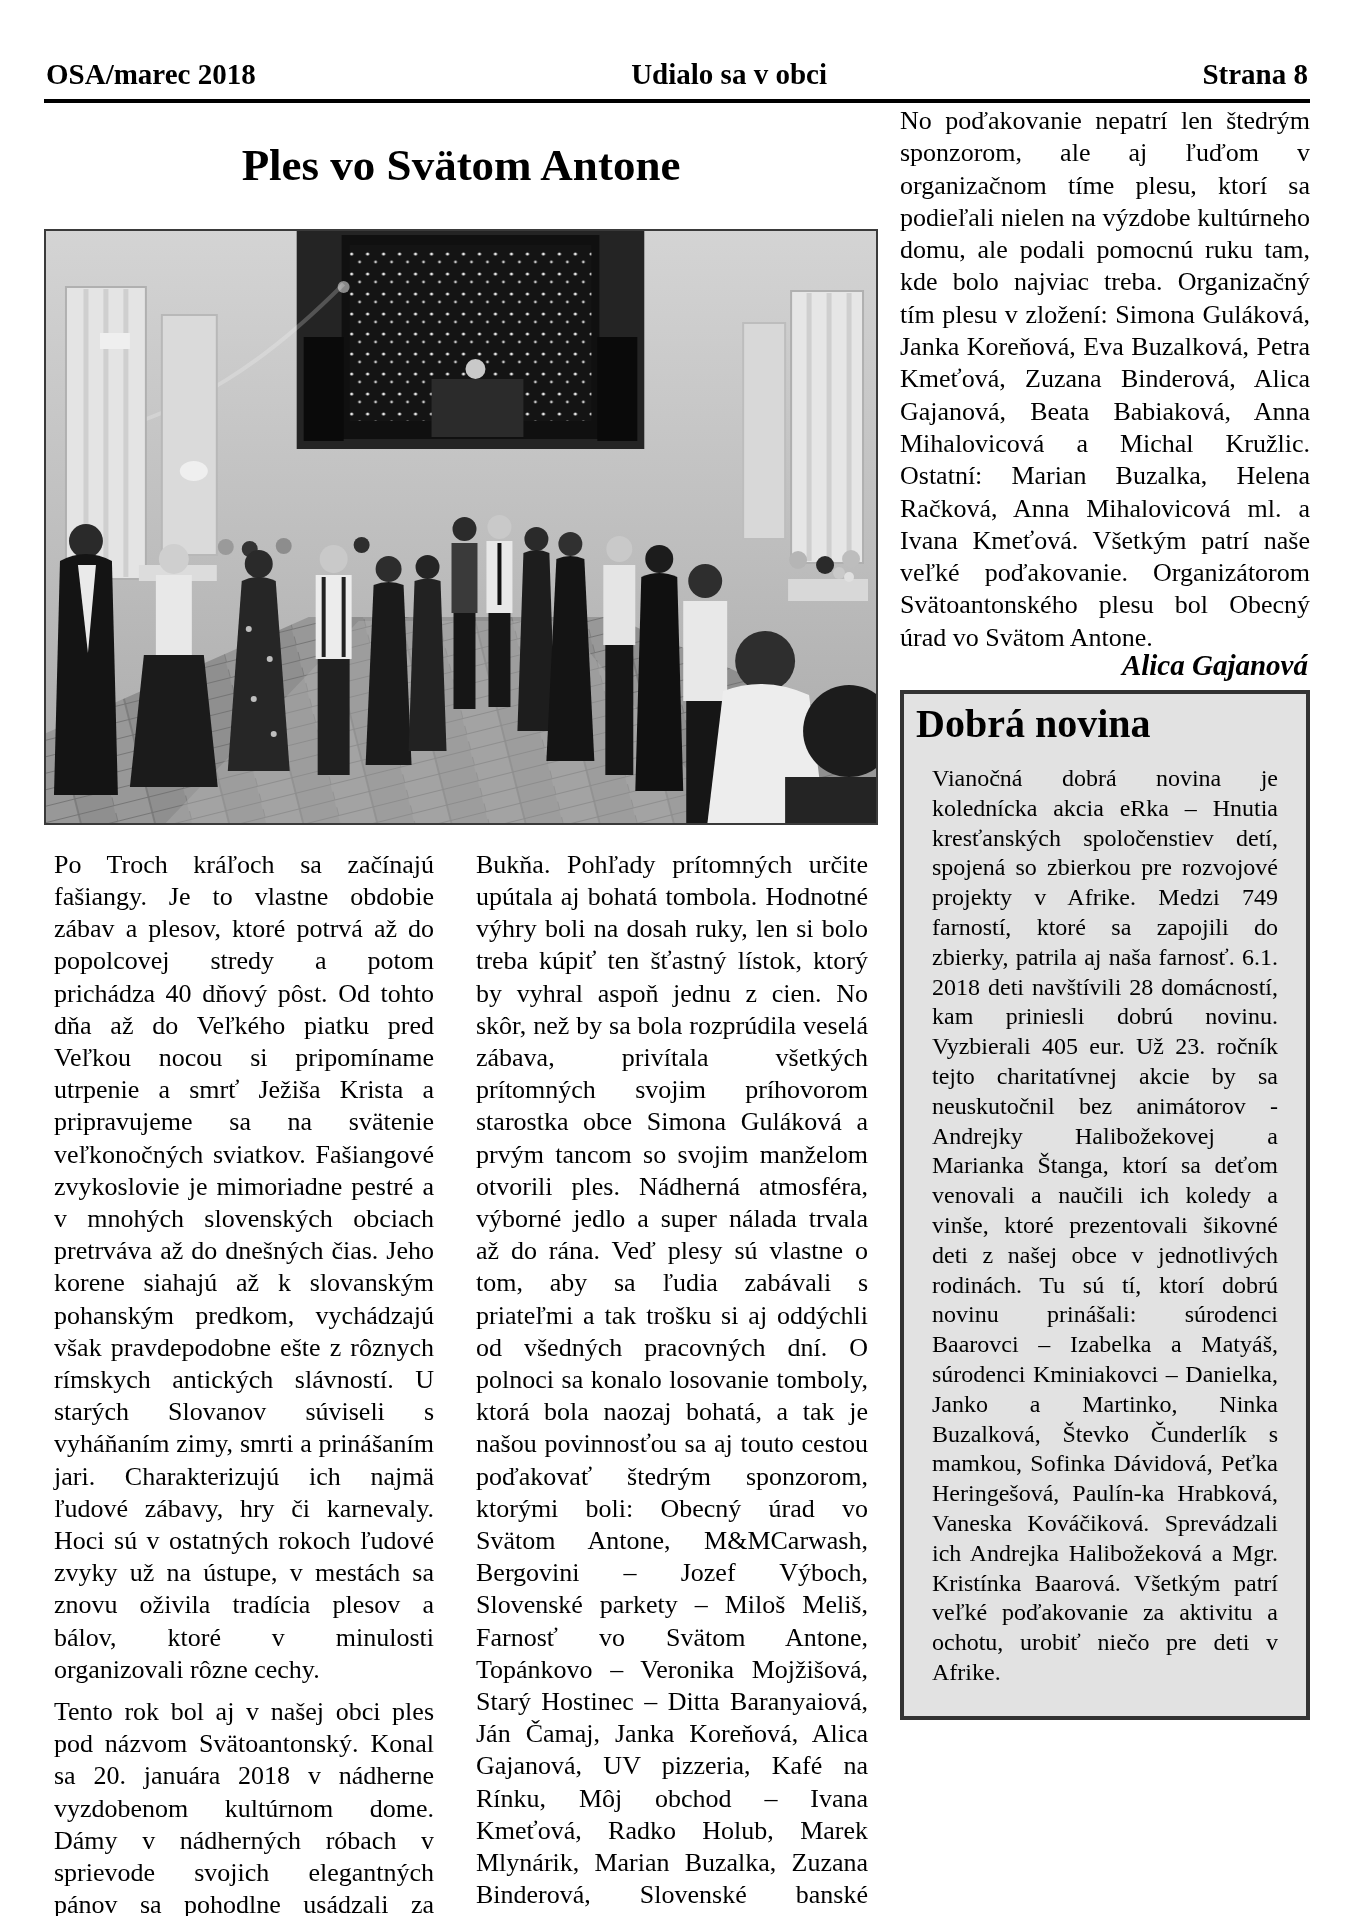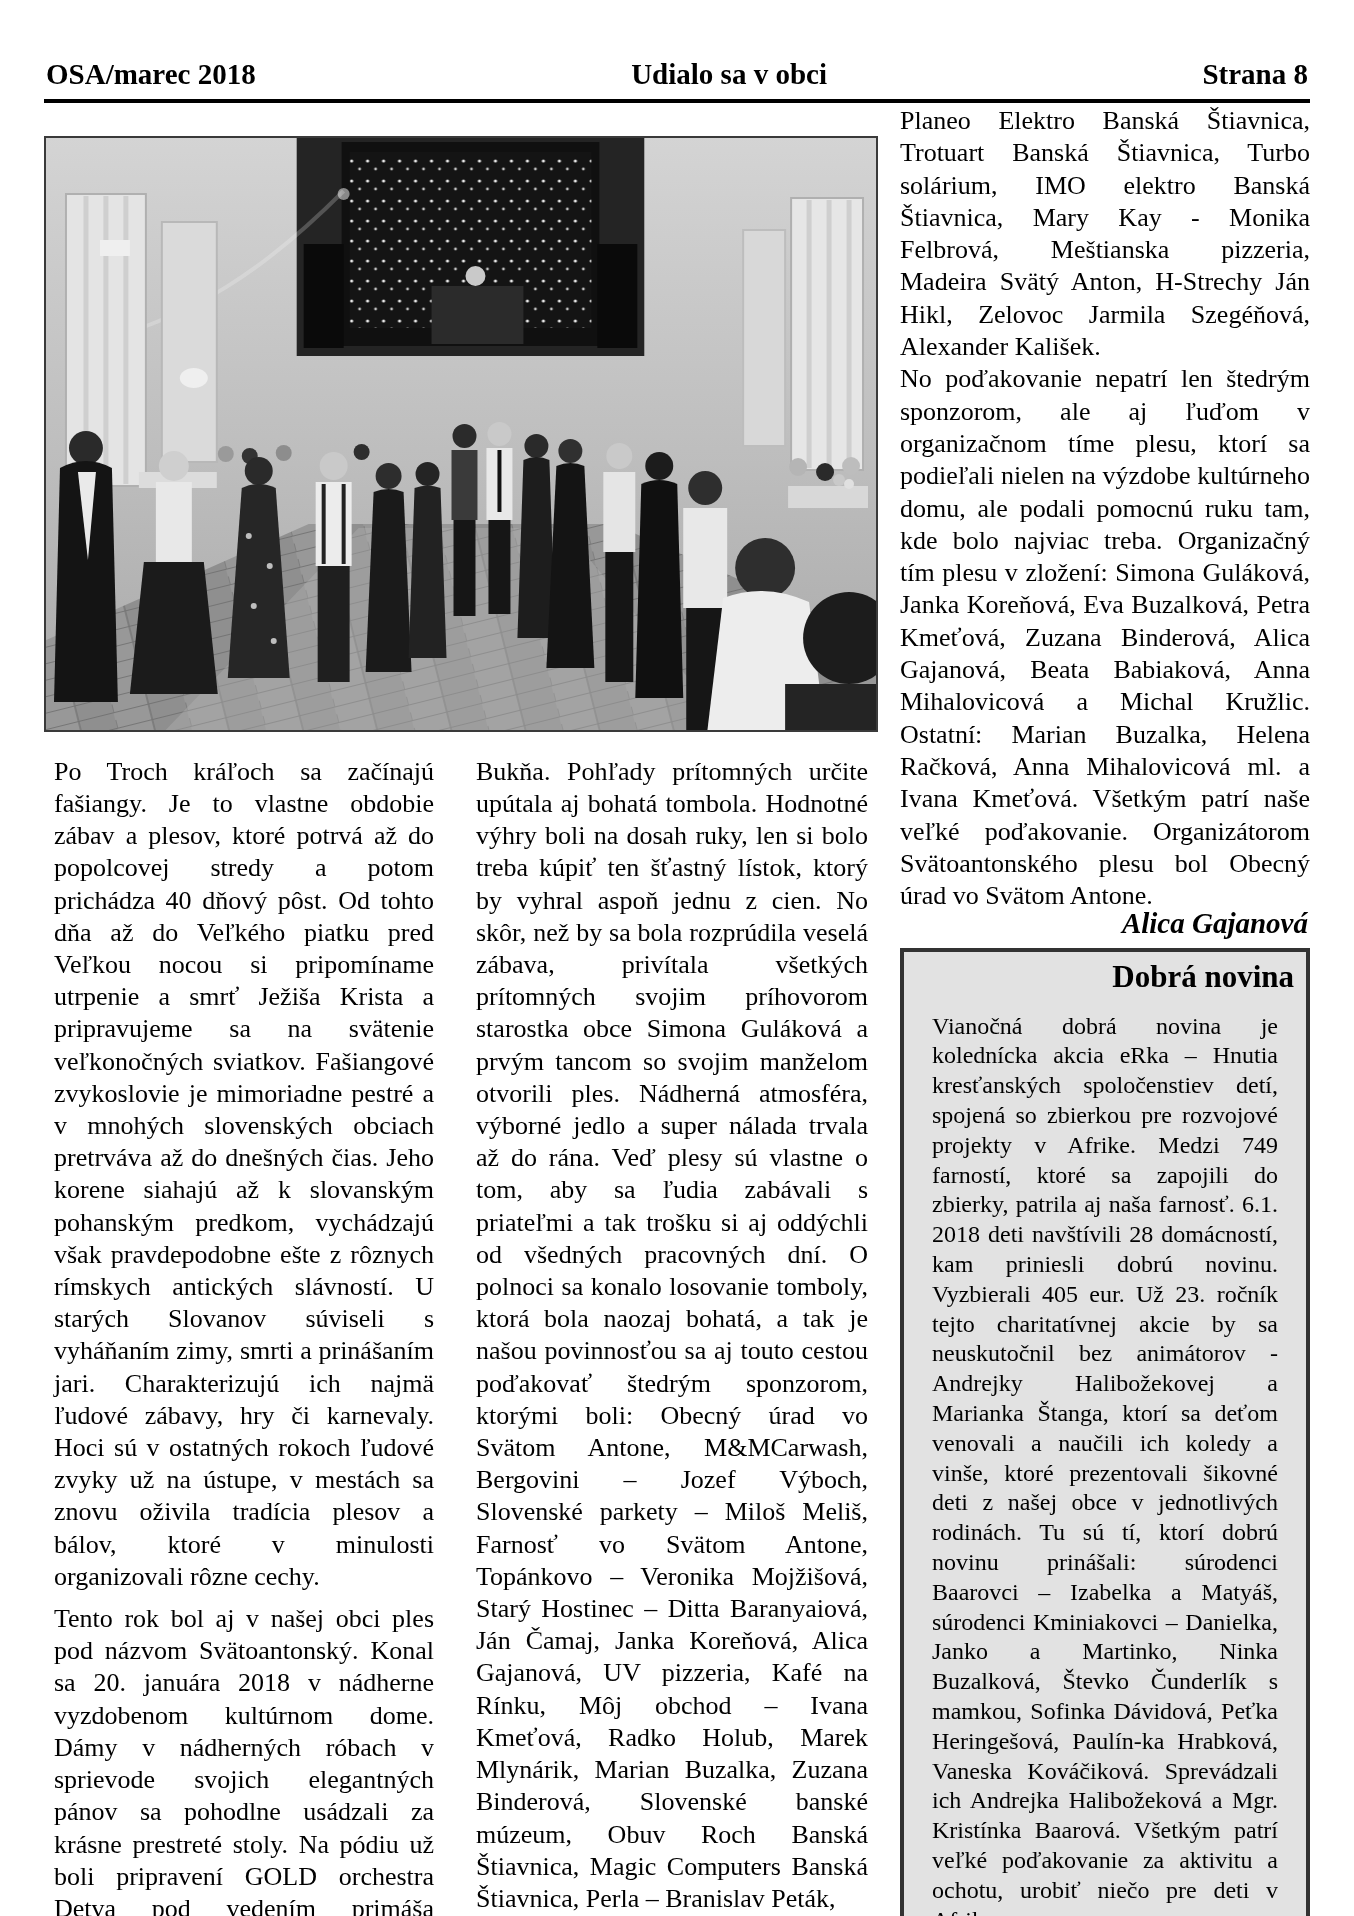--- a/index.html
+++ b/index.html
@@ -79,23 +79,23 @@
     padding-right: 2px;
   }
   .infobox {
     border: 4px solid #333;
     background: #e2e2e2;
     margin-top: 10px;
     padding: 4px 12px 12px 12px;
     box-sizing: border-box;
   }
   .infobox-title {
-    text-align: right;
-    font-weight: bold;
-    font-size: 31px;
+    text-align: left;
+    font-weight: bold;
+    font-size: 40px;
     line-height: 1.2;
     margin: 2px 0 2px 0;
   }
   .infobox p {
     font-size: 24px;
     line-height: 29.8px;
     text-align: justify;
     margin: 16px;
   }
   .infobox .sig {
@@ -110,20 +110,21 @@
 
   <div class="masthead">
     <span>OSA/marec 2018</span>
     <span class="center">Udialo sa v obci</span>
     <span>Strana 8</span>
   </div>
   <div class="rule"></div>
 
   <div class="main">
 
+    <h1 class="article-title">Ples vo Svätom Antone</h1>
 
     <div class="photo-wrap" aria-label="Black-and-white photo of ball guests dancing in two facing rows in a decorated culture-house hall with a lit stage and wooden parquet floor">
       <svg viewBox="0 0 835 596" preserveAspectRatio="none">
         <defs>
           <linearGradient id="wallG" x1="0" y1="0" x2="0" y2="1">
             <stop offset="0" stop-color="#d4d4d4"></stop>
             <stop offset="0.55" stop-color="#bdbdbd"></stop>
             <stop offset="1" stop-color="#a8a8a8"></stop>
           </linearGradient>
           <pattern id="plights" width="16" height="20" patternUnits="userSpaceOnUse">
@@ -236,21 +237,20 @@
     <div class="body-col col-left">
       <p>Po Troch kráľoch sa začínajú fašiangy. Je to vlastne obdobie zábav a plesov, ktoré potrvá až do popolcovej stredy a potom prichádza 40 dňový pôst. Od tohto dňa až do Veľkého piatku pred Veľkou nocou si pripomíname utrpenie a smrť Ježiša Krista a pripravujeme sa na svätenie veľkonočných sviatkov. Fašiangové zvykoslovie je mimoriadne pestré a v mnohých slovenských obciach pretrváva až do dnešných čias. Jeho korene siahajú až k slovanským pohanským predkom, vychádzajú však pravdepodobne ešte z rôznych rímskych antických slávností. U starých Slovanov súviseli s vyháňaním zimy, smrti a prinášaním jari. Charakterizujú ich najmä ľudové zábavy, hry či karnevaly. Hoci sú v ostatných rokoch ľudové zvyky už na ústupe, v mestách sa znovu oživila tradícia plesov a bálov, ktoré v minulosti organizovali rôzne cechy.</p>
       <p>Tento rok bol aj v našej obci ples pod názvom Svätoantonský. Konal sa 20. januára 2018 v nádherne vyzdobenom kultúrnom dome. Dámy v nádherných róbach v sprievode svojich elegantných pánov sa pohodlne usádzali za krásne prestreté stoly. Na pódiu už boli pripravení GOLD orchestra Detva pod vedením primáša Miroslava Uhriča a DJ Jozef</p>
     </div>
 
     <div class="body-col col-mid">
       <p>Bukňa. Pohľady prítomných určite upútala aj bohatá tombola. Hodnotné výhry boli na dosah ruky, len si bolo treba kúpiť ten šťastný lístok, ktorý by vyhral aspoň jednu z cien. No skôr, než by sa bola rozprúdila veselá zábava, privítala všetkých prítomných svojim príhovorom starostka obce Simona Guláková a prvým tancom so svojim manželom otvorili ples. Nádherná atmosféra, výborné jedlo a super nálada trvala až do rána. Veď plesy sú vlastne o tom, aby sa ľudia zabávali s priateľmi a tak trošku si aj oddýchli od všedných pracovných dní. O polnoci sa konalo losovanie tomboly, ktorá bola naozaj bohatá, a tak je našou povinnosťou sa aj touto cestou poďakovať štedrým sponzorom, ktorými boli: Obecný úrad vo Svätom Antone, M&amp;MCarwash, Bergovini – Jozef Výboch, Slovenské parkety – Miloš Meliš, Farnosť vo Svätom Antone, Topánkovo – Veronika Mojžišová, Starý Hostinec – Ditta Baranyaiová, Ján Čamaj, Janka Koreňová, Alica Gajanová, UV pizzeria, Kafé na Rínku, Môj obchod – Ivana Kmeťová, Radko Holub, Marek Mlynárik, Marian Buzalka, Zuzana Binderová, Slovenské banské múzeum, Obuv Roch Banská Štiavnica, Magic Computers Banská Štiavnica, Perla – Branislav Peták,</p>
     </div>
 
     <div class="right-rail">
-      <p>Planeo Elektro Banská Štiavnica, Trotuart Banská Štiavnica, Turbo solárium, IMO elektro Banská Štiavnica, Mary Kay - Monika Felbrová, Meštianska pizzeria, Madeira Svätý Anton, H-Strechy Ján Hikl, Zelovoc Jarmila Szegéňová, Alexander Kališek.</p>
       <p>No poďakovanie nepatrí len štedrým sponzorom, ale aj ľuďom v organizačnom tíme plesu, ktorí sa podieľali nielen na výzdobe kultúrneho domu, ale podali pomocnú ruku tam, kde bolo najviac treba. Organizačný tím plesu v zložení: Simona Guláková, Janka Koreňová, Eva Buzalková, Petra Kmeťová, Zuzana Binderová, Alica Gajanová, Beata Babiaková, Anna Mihalovicová a Michal Kružlic. Ostatní: Marian Buzalka, Helena Račková, Anna Mihalovicová ml. a Ivana Kmeťová. Všetkým patrí naše veľké poďakovanie. Organizátorom Svätoantonského plesu bol Obecný úrad vo Svätom Antone.</p>
       <div class="sig">Alica Gajanová</div>
 
       <div class="infobox">
         <div class="infobox-title">Dobrá novina</div>
         <p>Vianočná dobrá novina je kolednícka akcia eRka – Hnutia kresťanských spoločenstiev detí, spojená so zbierkou pre rozvojové projekty v Afrike. Medzi 749 farností, ktoré sa zapojili do zbierky, patrila aj naša farnosť. 6.1. 2018 deti navštívili 28 domácností, kam priniesli dobrú novinu. Vyzbierali 405 eur. Už 23. ročník tejto charitatívnej akcie by sa neuskutočnil bez animátorov - Andrejky Halibožekovej a Marianka Štanga, ktorí sa deťom venovali a naučili ich koledy a vinše, ktoré prezentovali šikovné deti z našej obce v jednotlivých rodinách. Tu sú tí, ktorí dobrú novinu prinášali: súrodenci Baarovci – Izabelka a Matyáš, súrodenci Kminiakovci – Danielka, Janko a Martinko, Ninka Buzalková, Števko Čunderlík s mamkou, Sofinka Dávidová, Peťka Heringešová, Paulín-ka Hrabková, Vaneska Kováčiková. Sprevádzali ich Andrejka Halibožeková a Mgr. Kristínka Baarová. Všetkým patrí veľké poďakovanie za aktivitu a ochotu, urobiť niečo pre deti v Afrike.</p>
       </div>
     </div>
 
   </div>

